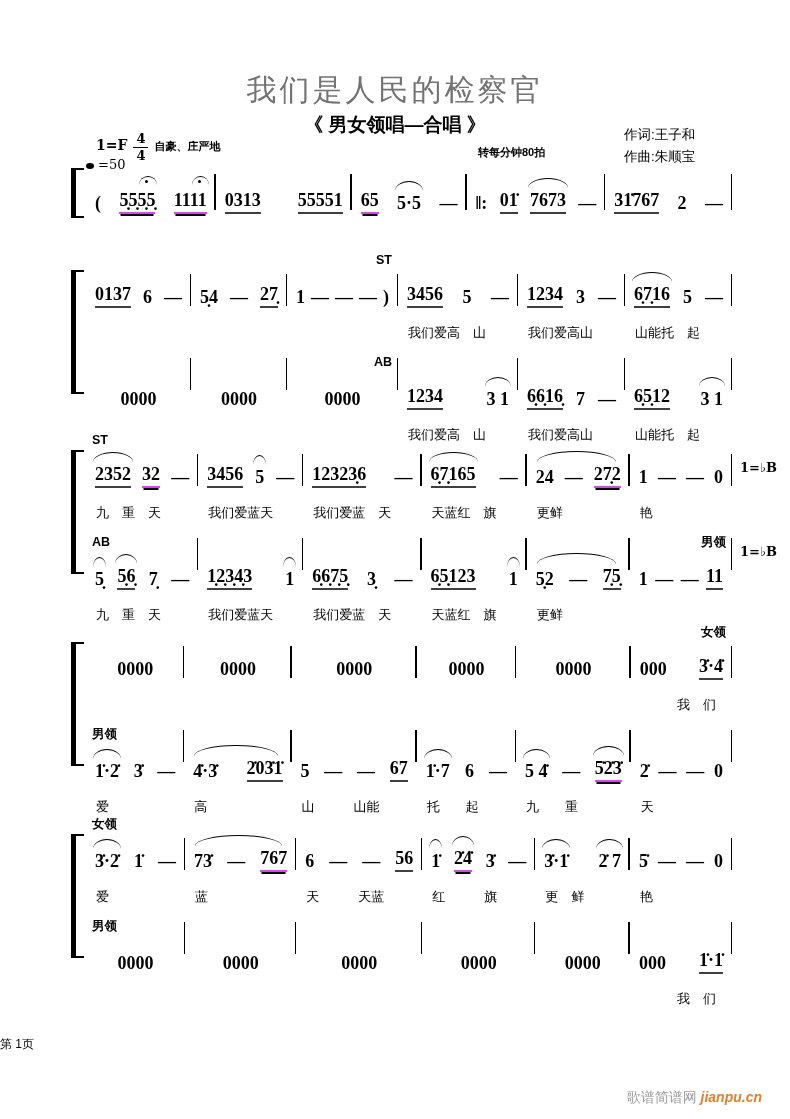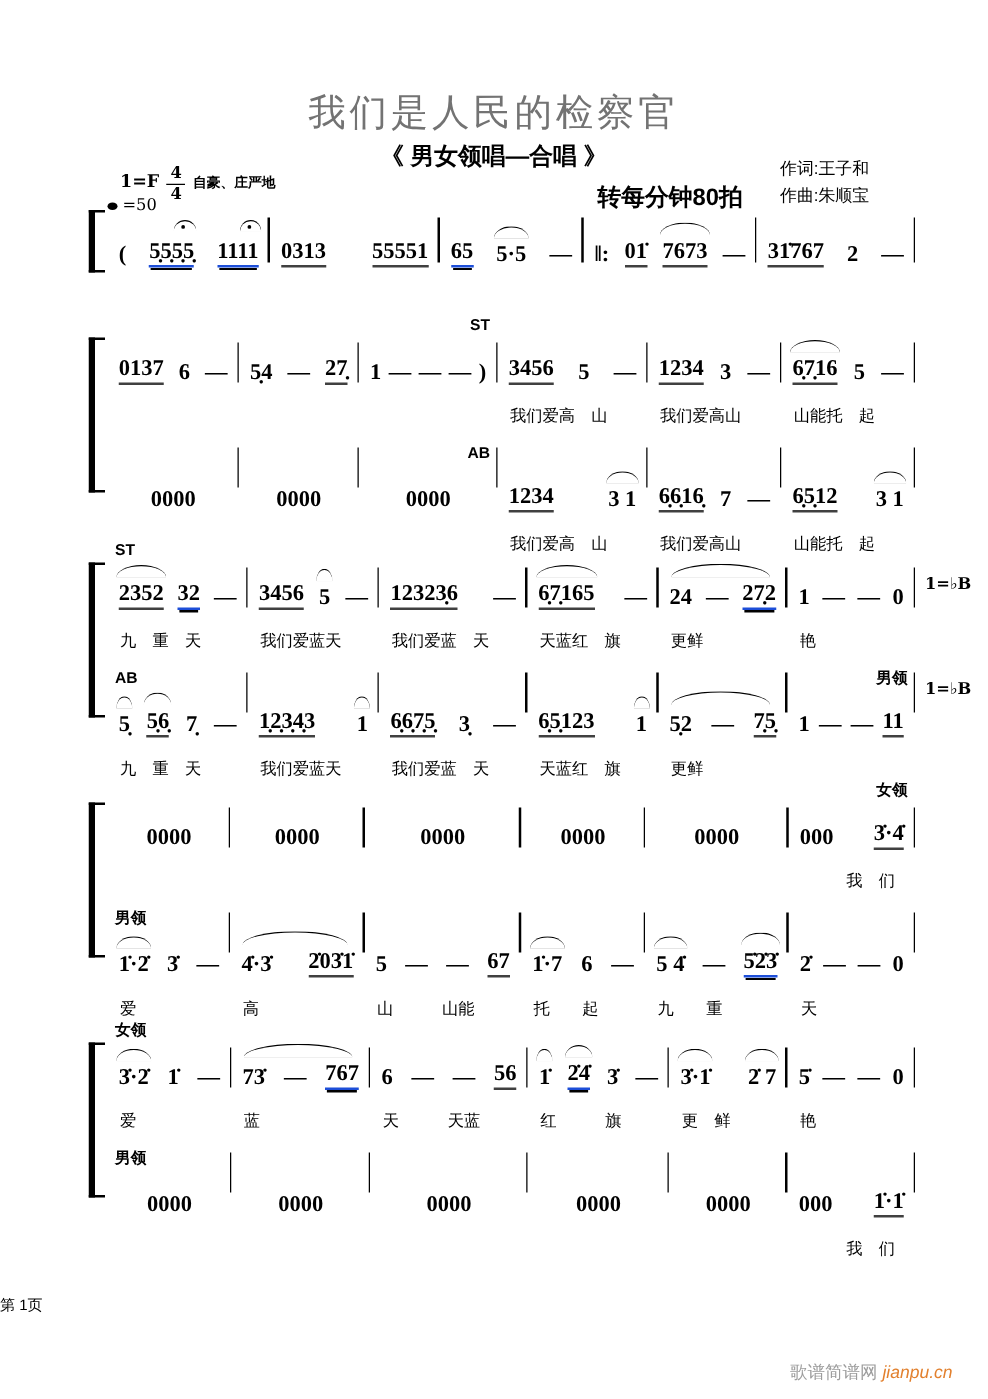--- a/index.html
+++ b/index.html
@@ -10,37 +10,37 @@
   .title{left:0;right:0;top:70px;text-align:center;font-family:"Liberation Serif",serif;
          font-size:30px;letter-spacing:3px;font-weight:400;}
   .subtitle{left:0;right:0;top:112px;text-align:center;font-weight:bold;font-size:19px;}
   .keyline{left:96px;top:130px;font-size:14px;font-weight:bold;font-family:"DejaVu Serif",serif;}
   .frac{display:inline-flex;flex-direction:column;align-items:center;vertical-align:middle;
         font-size:13px;line-height:1.1;margin:0 6px;position:relative;top:2px;}
   .fr-top{border-bottom:1.5px solid #000;padding:0 3px 1px;}
   .fr-bot{padding-top:1px;}
   .metro{left:86px;top:157px;font-size:13px;font-family:"DejaVu Serif",serif;}
   .notedot{display:inline-block;width:8px;height:6px;border-radius:50%;background:#000;margin-right:4px;}
-  .tempo2{left:478px;top:145px;font-size:19px;font-weight:bold;}
+  .tempo2{left:478px;top:145px;font-size:11px;font-weight:bold;}
   .credits{left:624px;top:124px;font-size:13.5px;line-height:22px;}
   
   .system{position:absolute;left:86px;width:646px;}
   #s1{top:168px;} #s2{top:252px;} #s3{top:432px;} #s4{top:624px;} #s5{top:816px;}
   .cols{display:flex;width:100%;}
   .measure{position:relative;flex:1 1 auto;min-width:0;}
   .vlab{height:18px;font-weight:bold;font-size:12.5px;padding:0 6px;line-height:16px;white-space:pre;}
   .notesrow{height:26px;padding:12px 9px 0 9px;display:flex;align-items:flex-end;
             justify-content:space-between;position:relative;
             font-family:"Liberation Serif",serif;font-weight:bold;font-size:18px;line-height:22px;}
   .notesrow .tok:only-child{margin:0 auto;}
   .lyr{height:28px;font-size:13px;padding:6px 8px 0 10px;white-space:pre;line-height:14px;margin-top:12px;}
   .v1 .notesrow{height:30px;padding-top:16px;}
   .tok{position:relative;white-space:pre;}
   .u1{border-bottom:2px solid #404040;padding-bottom:1px;}
-  .u2{border-bottom:2px solid #1d4ed8;padding-bottom:1px;box-shadow:0 3.5px 0 -1.5px #000;}
+  .u2{border-bottom:2px solid #d946ef;padding-bottom:1px;box-shadow:0 3.5px 0 -1.5px #000;}
   .arc::before{content:'';position:absolute;left:-2px;right:-2px;top:-11px;height:9px;
       border-top:1.8px solid #000;border-radius:50% 50% 0 0/100% 100% 0 0;}
   .ferm::before{content:'';position:absolute;left:55%;right:-2px;top:-13px;height:8px;
       border-top:1.8px solid #000;border-radius:50% 50% 0 0/100% 100% 0 0;}
   .ferm::after{content:'';position:absolute;top:-9px;left:72%;width:3px;height:3px;
       border-radius:50%;background:#000;}
   .arcall::before{content:'';position:absolute;left:10px;right:14px;top:1px;height:10px;
       border-top:1.9px solid #000;border-radius:50% 50% 0 0/100% 100% 0 0;}
   .bar{position:absolute;right:0;width:1.5px;background:#000;}
   .v2 .bt{top:22px;height:32px;}
@@ -49,21 +49,21 @@
   .bracket{position:absolute;left:-15px;width:8px;border-left:5px solid #000;
            border-top:2.5px solid #000;border-bottom:2.5px solid #000;}
   .v2 .bracket{top:18px;height:120px;}
   .v1 .bracket{top:0;height:46px;}
   .ks{position:absolute;left:calc(100% + 8px);font-size:13px;font-weight:bold;
       font-family:"DejaVu Serif",serif;white-space:nowrap;}
   .ks1{top:28px;} .ks2{top:112px;}
   
   .footer{left:0;right:0;top:1036px;text-align:left;font-size:12px;}
   .watermark{right:28px;top:1089px;font-size:14px;}
-  .wm-url{font-weight:normal;font-style:italic;}
+  .wm-url{font-weight:bold;font-style:italic;}
 </style>
 </head>
 <body>
 
 <div class="abs title" style="color: #737373;">我们是人民的检察官</div>
 <div class="abs subtitle">《 男女领唱—合唱 》</div>
 
 <div class="abs keyline">
   <span>1=F</span><span class="frac">
       <span class="fr-top">4</span>

